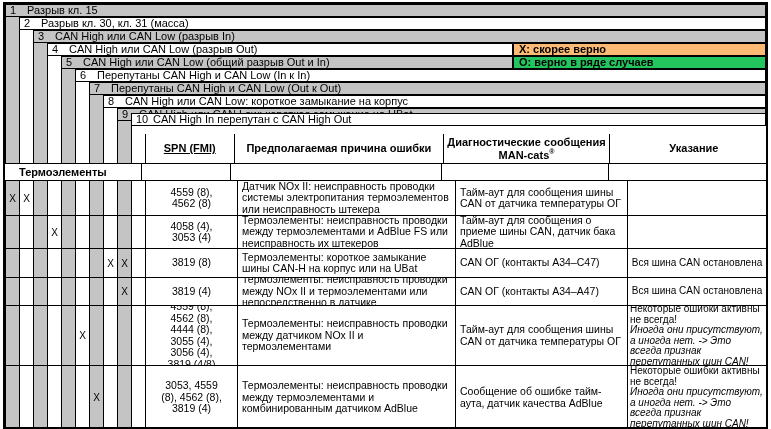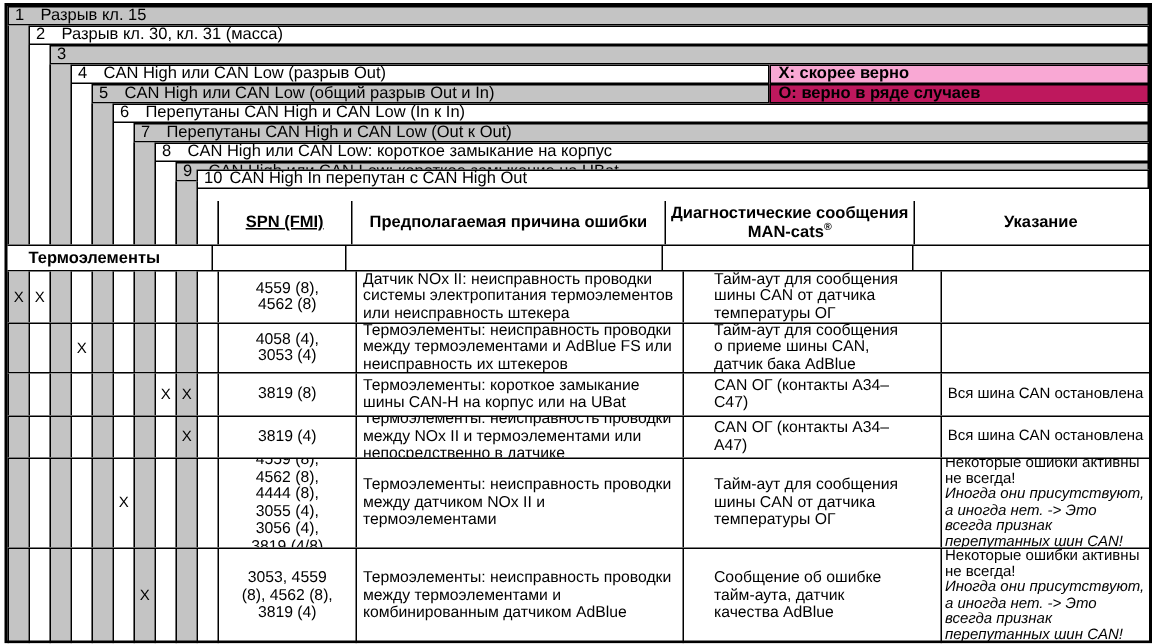--- a/index.html
+++ b/index.html
@@ -15,23 +15,23 @@
   .bar.gray{background:#c4c4c4;}
   .bar .num{padding-left:4px;min-width:14px;}
   .bar .lbl{padding-left:3px;}
 
   .stub{position:absolute;box-sizing:border-box;border-left:1px solid #000;
         border-right:1px solid #000;background:#fff;}
   .stub.gray{background:#c4c4c4;}
 
   .legend{position:absolute;left:513px;width:253px;height:13px;box-sizing:border-box;
           border:1px solid #000;font-weight:bold;font-size:11px;line-height:11px;
-          display:flex;align-items:center;padding-left:5px;background:#f9a8d4;}
+          display:flex;align-items:center;padding-left:5px;background:#fdba74;}
   #legend-x{top:43px;}
-  #legend-o{top:56px;background:#be185d;}
+  #legend-o{top:56px;background:#22c55e;}
 
   .hrow{position:absolute;left:145px;top:134px;width:621px;height:29px;display:flex;
         box-sizing:border-box;background:#fff;}
   .hcell{box-sizing:border-box;border-left:1px solid #000;display:flex;flex-direction:column;
          align-items:center;justify-content:center;font-weight:bold;font-size:11px;
          line-height:13px;text-align:center;overflow:hidden;}
   .w-spn{width:92px;text-decoration:underline;}.w-cause{width:218px;}.w-man{width:172px;}.w-note{width:163px;padding-left:12px;}
   .hcell sup{font-size:7px;line-height:0;}
 
   .srow{position:absolute;left:5px;top:163px;width:761px;height:17px;display:flex;
@@ -42,41 +42,42 @@
 
   .brow{position:absolute;left:5px;width:761px;display:flex;box-sizing:border-box;
         border-top:1px solid #000;background:#fff;}
   .mcell{width:14px;box-sizing:border-box;border-left:1px solid #000;display:flex;
          align-items:center;justify-content:center;font-size:10px;overflow:hidden;}
   .mcell.gray{background:#c4c4c4;}
   .cell{box-sizing:border-box;border-left:1px solid #000;overflow:hidden;display:flex;
         flex-direction:column;justify-content:center;font-size:10.5px;line-height:11.5px;}
   .cell.spn{width:92px;align-items:center;text-align:center;padding:1px 15px;}
   .cell.cause{width:218px;padding:1px 4px;}
-  .cell.man{width:172px;padding:1px 20px;}
+  .cell.man{width:172px;padding:1px 4px;}
   .cell.note{width:139px;align-items:center;text-align:left;justify-content:center;
              font-size:10px;line-height:10.5px;padding:1px 2px;}
   .cell.note .np{display:block;}
   .cell.note .ni{display:block;font-style:italic;}
 </style>
 </head>
 <body>
 
 <div class="page">
   <div id="bars">
       <div class="bar gray" style="left: 5px; top: 4px; width: 761px; height: 13px;">
         <span class="num">1</span>
         <span class="lbl">Разрыв кл. 15</span>
       </div>
       <div class="bar" style="left: 19px; top: 17px; width: 747px; height: 13px;">
         <span class="num">2</span>
         <span class="lbl">Разрыв кл. 30, кл. 31 (масса)</span>
       </div>
       <div class="bar gray" style="left: 33px; top: 30px; width: 733px; height: 13px;">
         <span class="num">3</span>
+        <span class="lbl">CAN High или CAN Low (разрыв In)</span>
       </div>
       <div class="bar" style="left: 47px; top: 43px; width: 466px; height: 13px;">
         <span class="num">4</span>
         <span class="lbl">CAN High или CAN Low (разрыв Out)</span>
       </div>
       <div class="bar gray" style="left: 61px; top: 56px; width: 452px; height: 13px;">
         <span class="num">5</span>
         <span class="lbl">CAN High или CAN Low (общий разрыв Out и In)</span>
       </div>
       <div class="bar" style="left: 75px; top: 69px; width: 691px; height: 13px;">

